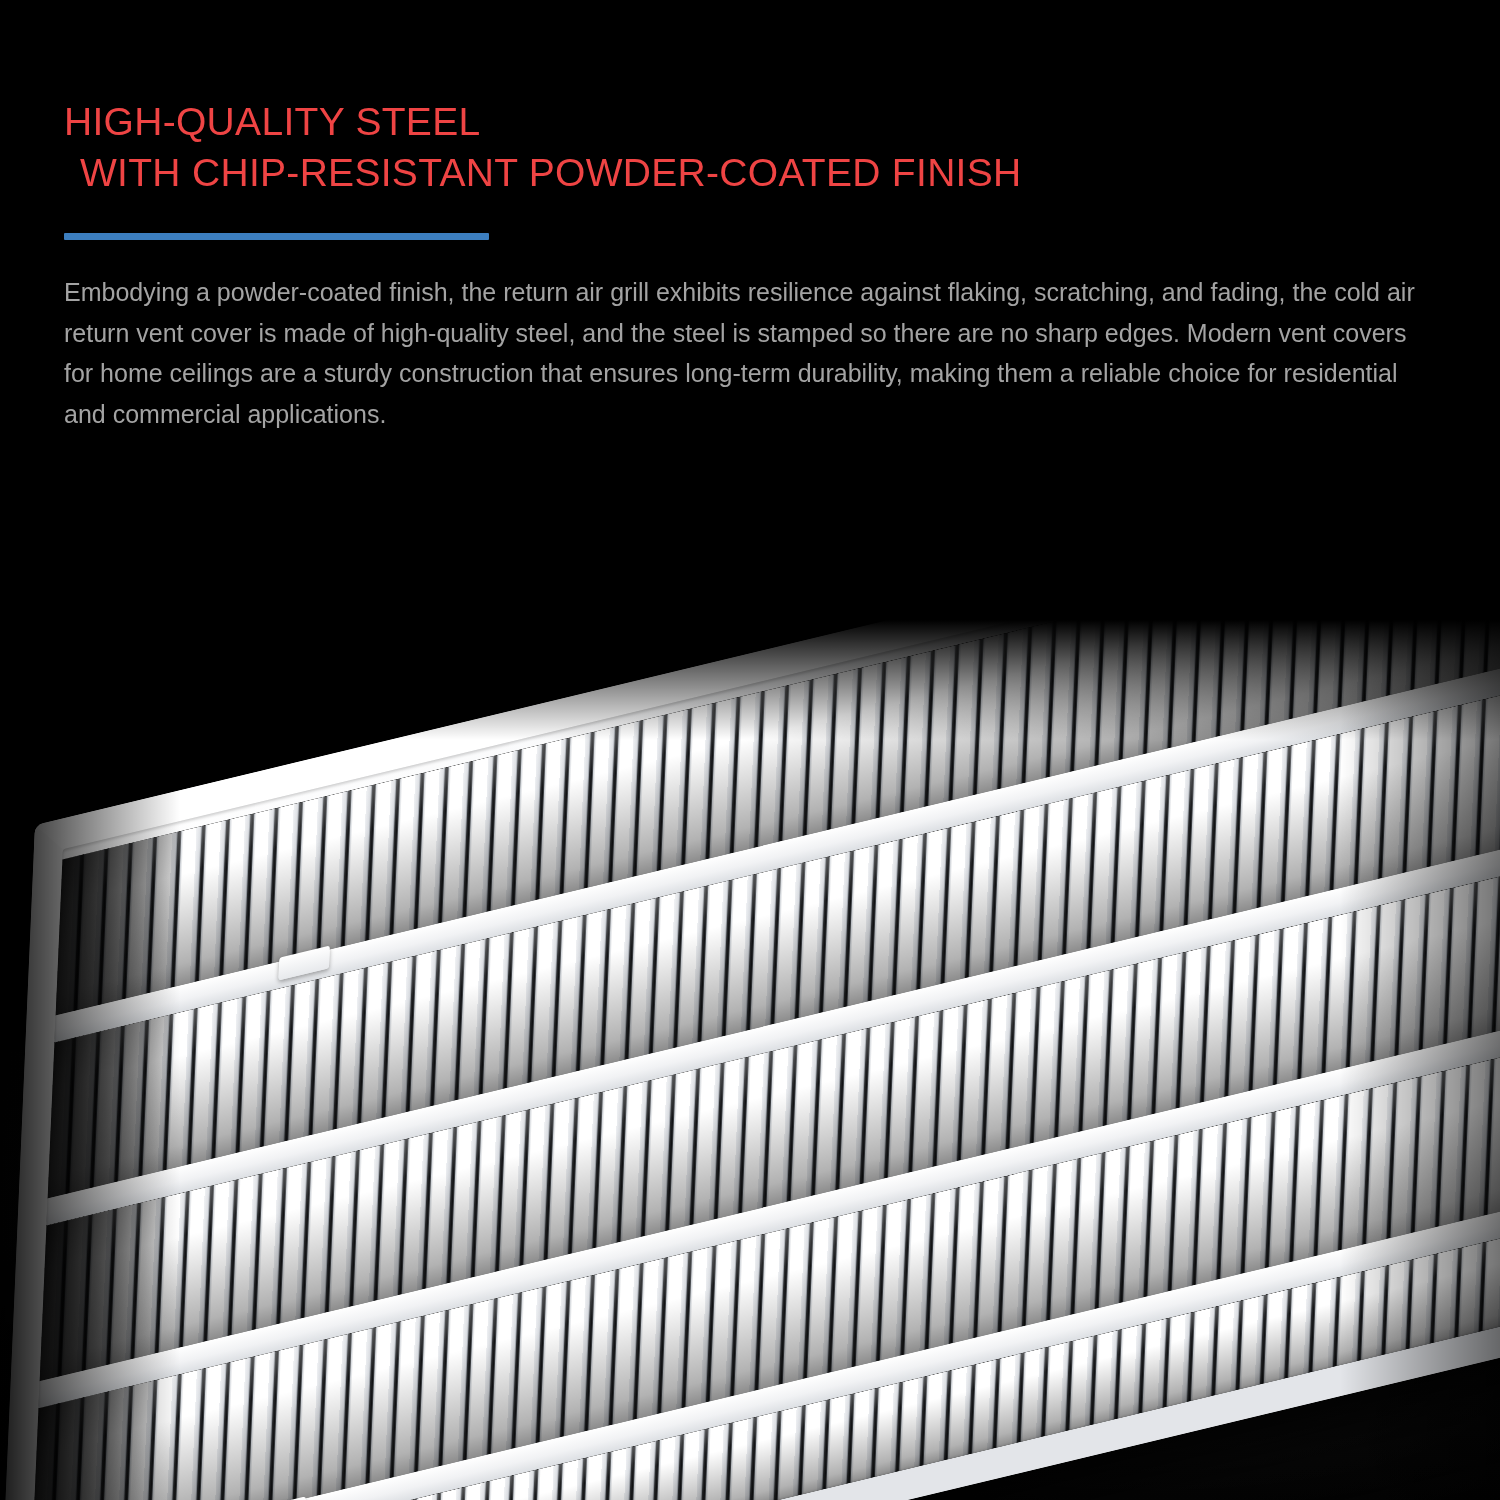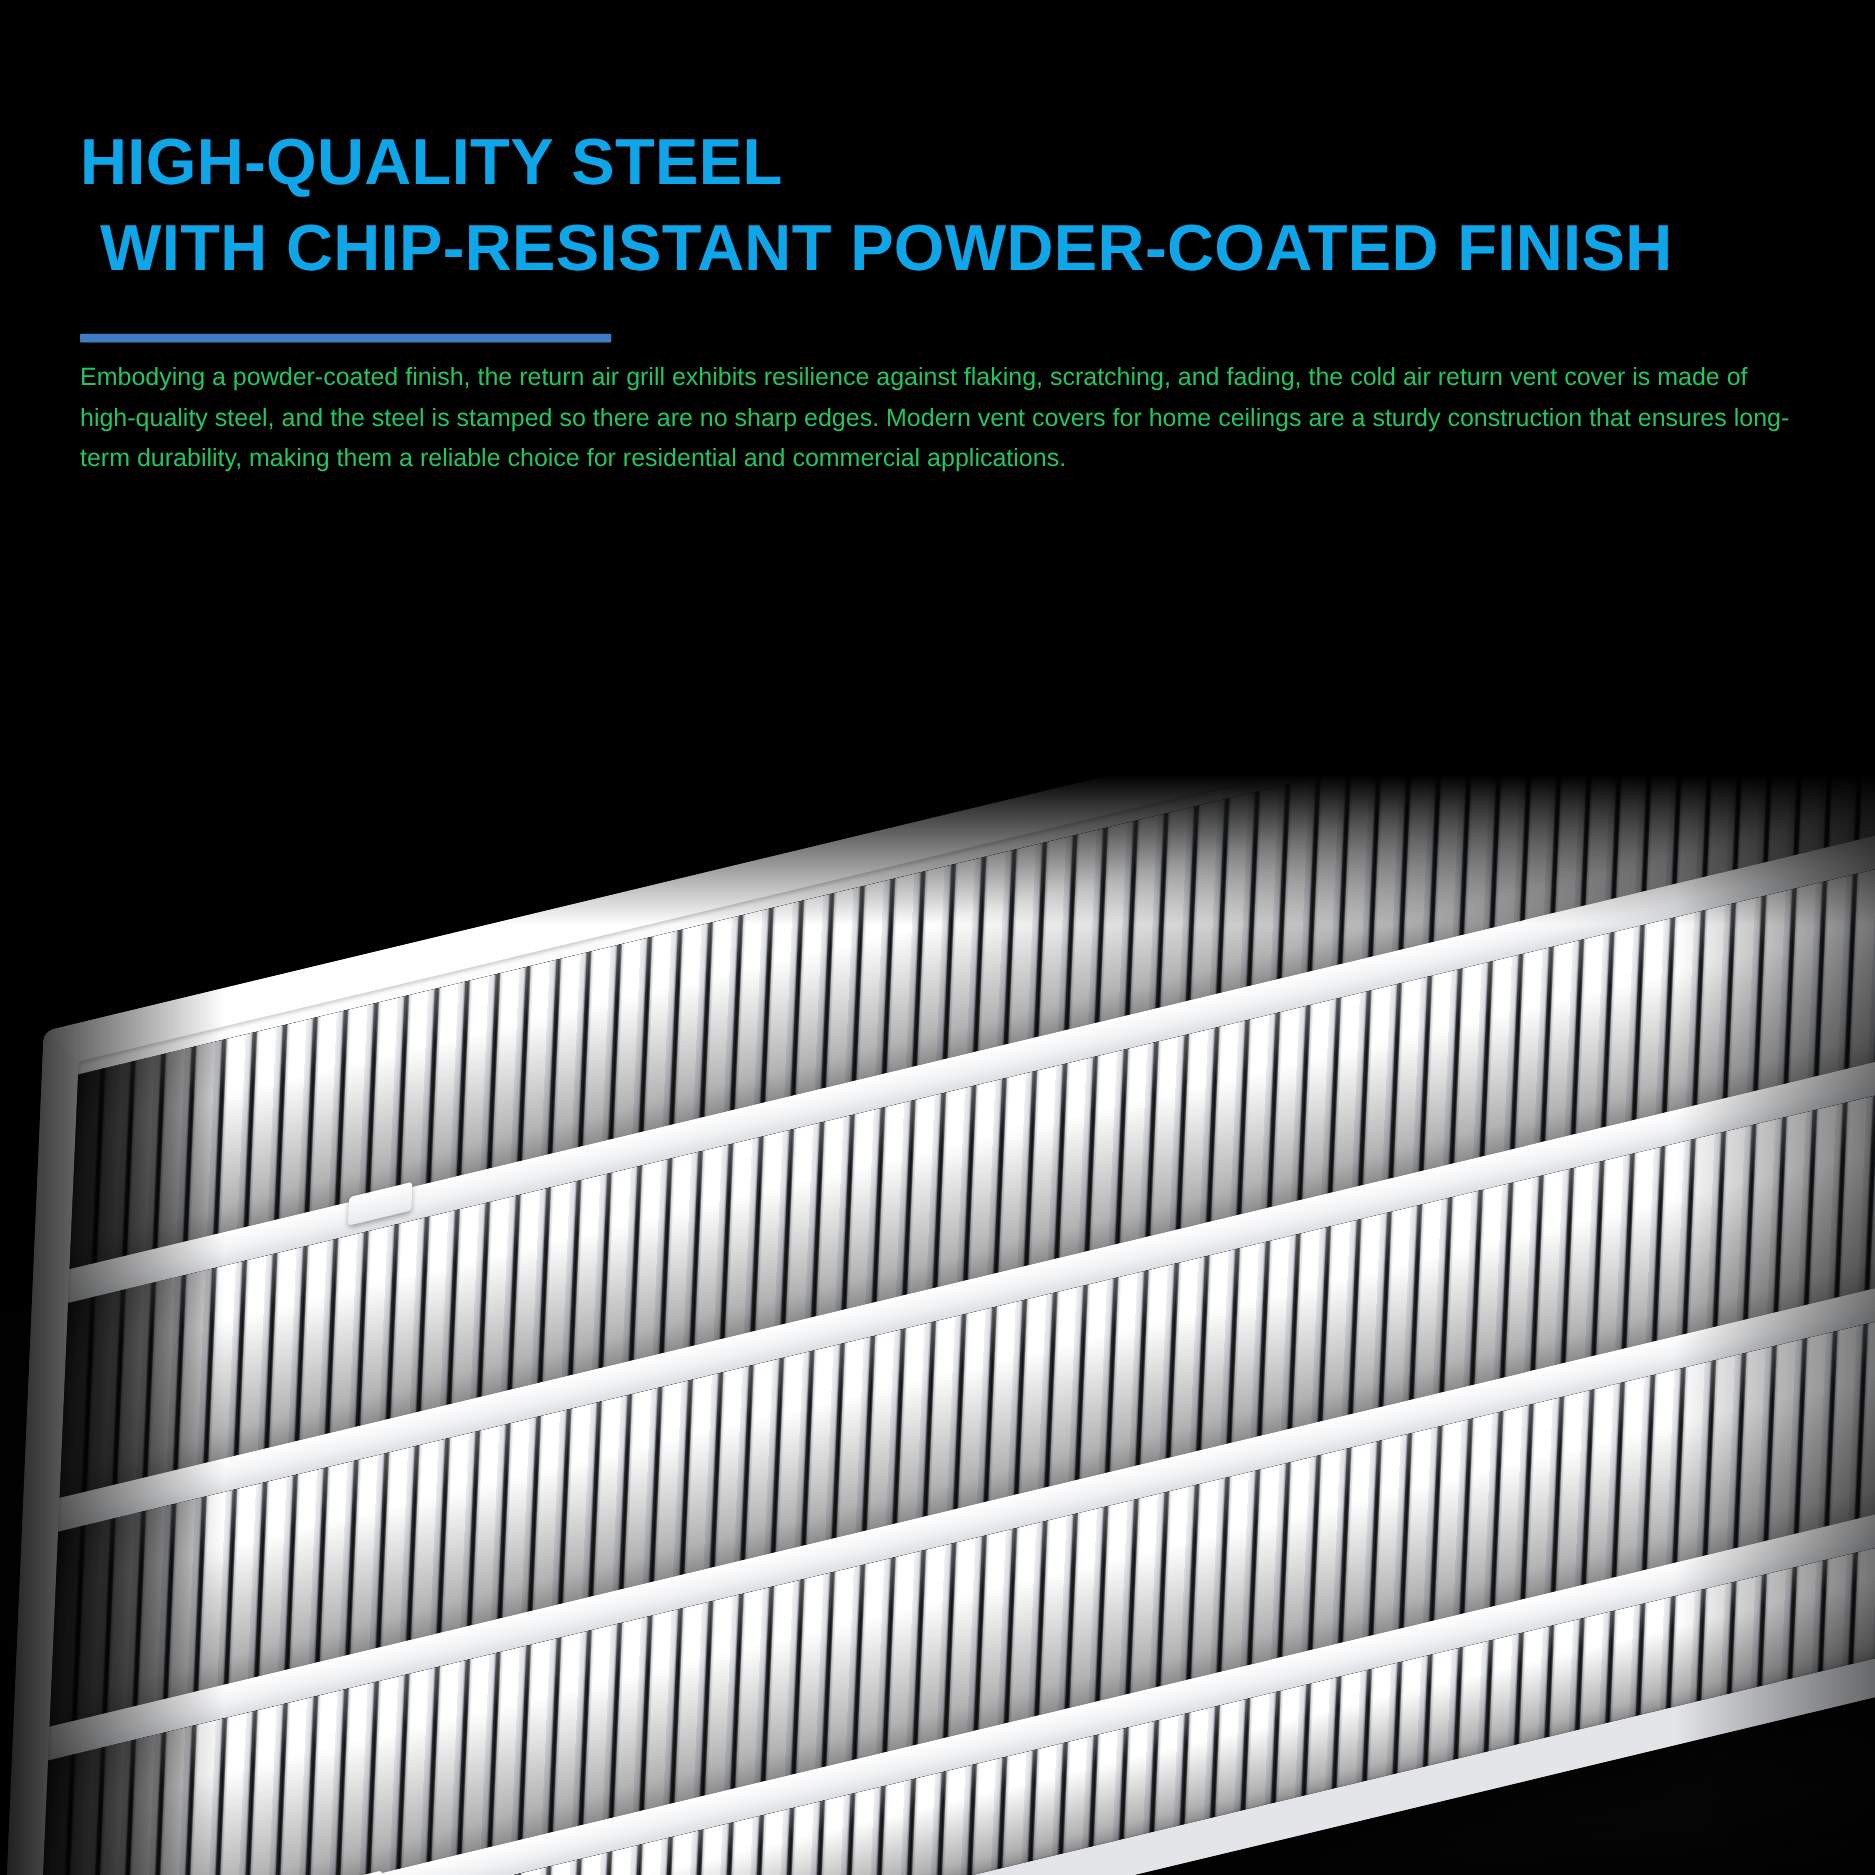--- a/index.html
+++ b/index.html
@@ -18,40 +18,40 @@
 
   
   .copy {
     position: absolute;
     left: 64px;
     top: 96px;
     width: 1380px;
     z-index: 10;
   }
   .headline {
-    color: #0ea5e9;
-    font-weight: bold;
-    font-size: 52px;
+    color: #ef4444;
+    font-weight: normal;
+    font-size: 39px;
     line-height: 1.32;
     letter-spacing: 0.3px;
     text-transform: uppercase;
     margin: 0;
   }
   .headline .line2 { display: block; margin-left: 16px; }
   .rule {
     margin-top: 34px;
     width: 425px;
     height: 7px;
     background: #3c7ebf;
     border-radius: 1px;
   }
   .body-copy {
-    margin-top: 12px;
-    color: #22c55e;
-    font-size: 20px;
+    margin-top: 32px;
+    color: #a3a3a3;
+    font-size: 25px;
     line-height: 1.63;
     width: 1370px;
     font-weight: normal;
   }
 
   
   .photo {
     position: absolute;
     left: 0;
     top: 620px;

